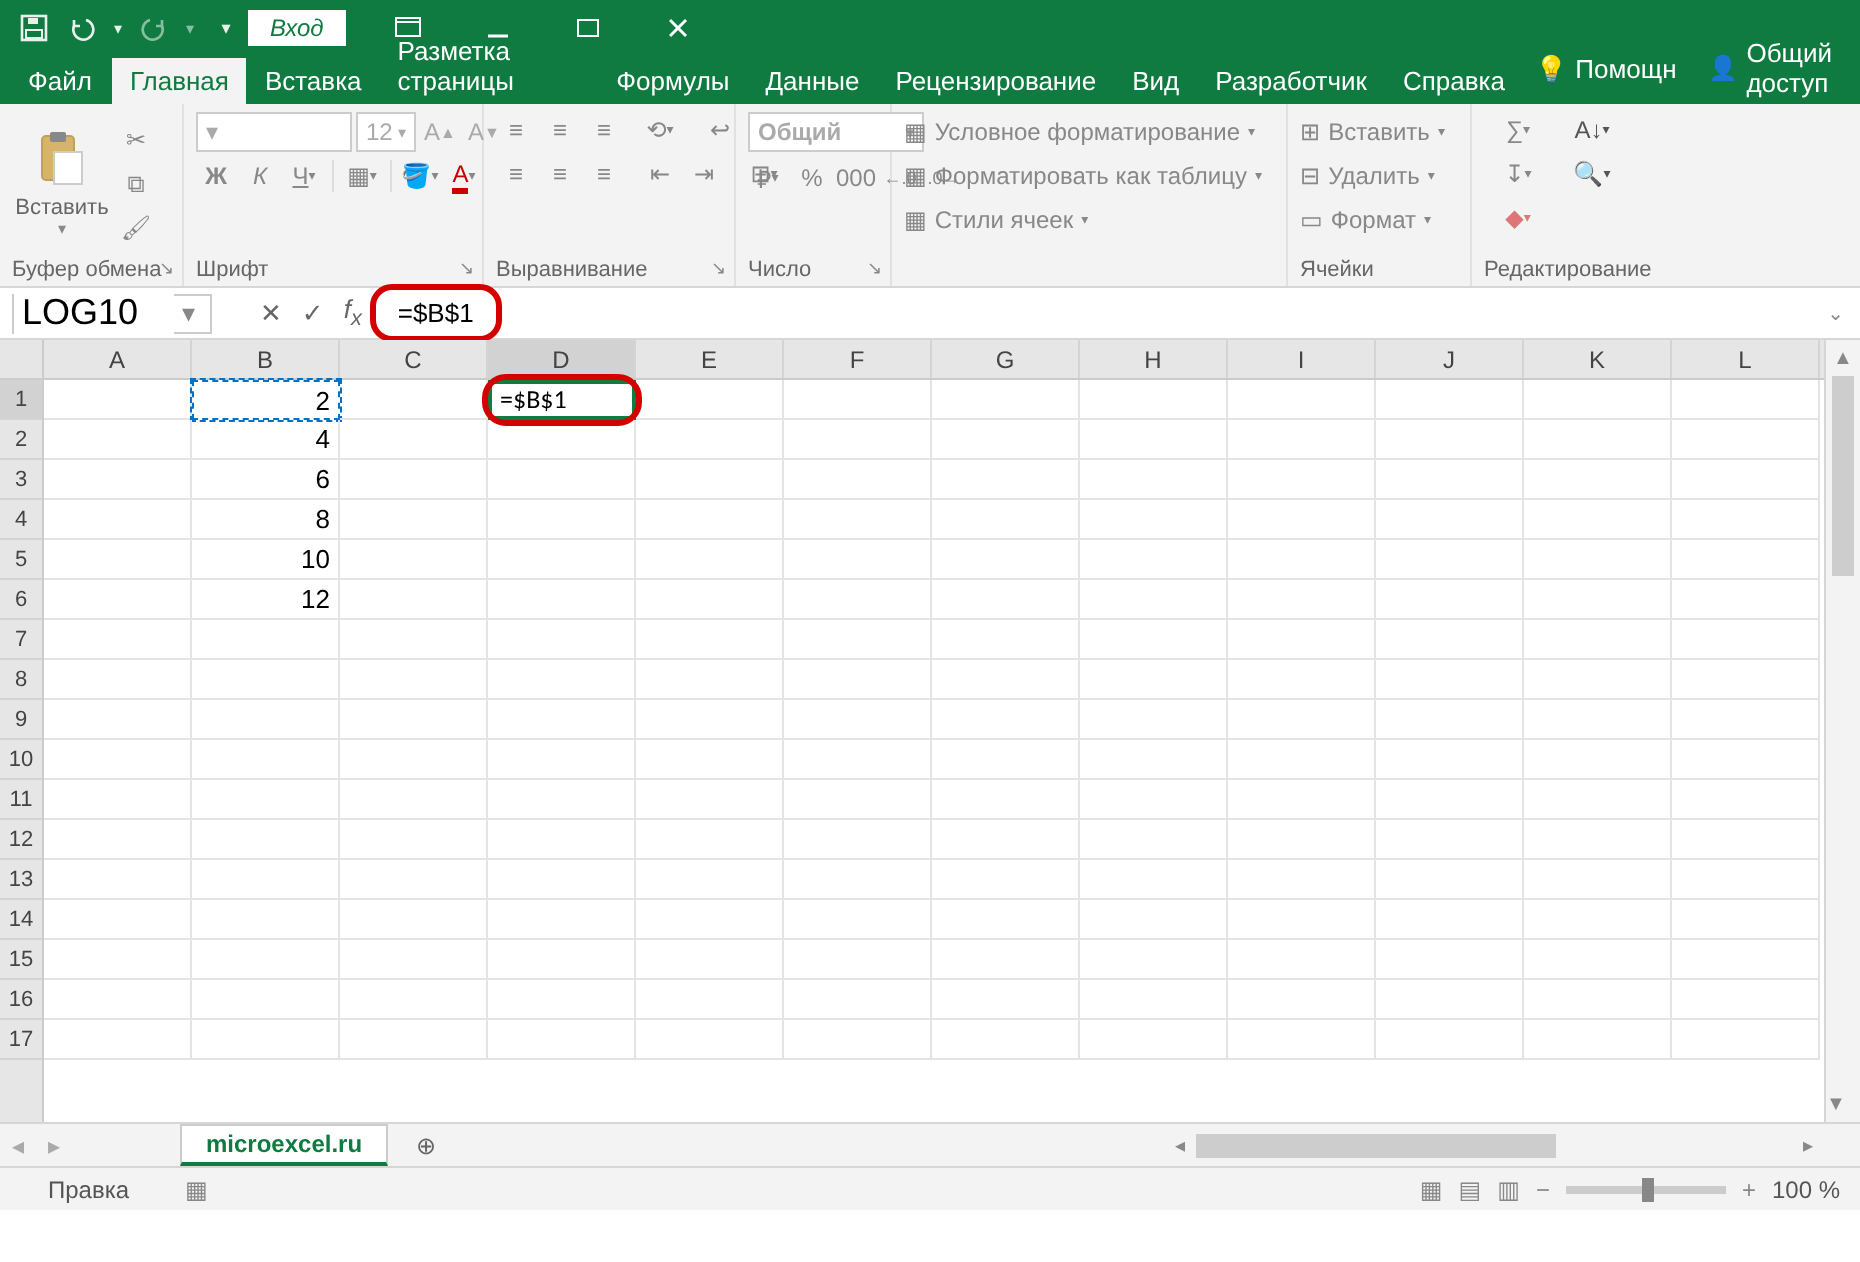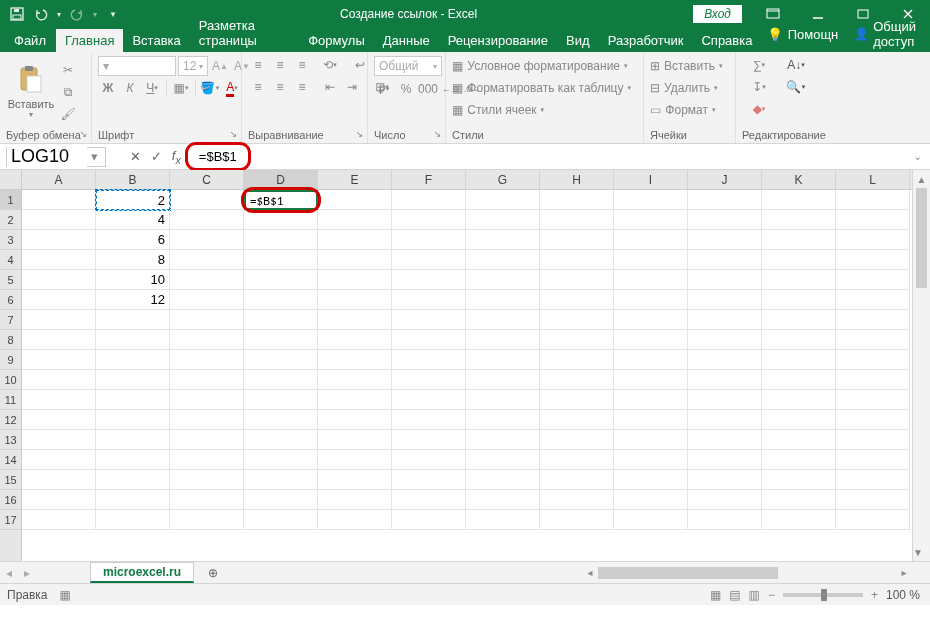--- a/index.html
+++ b/index.html
@@ -79,21 +79,21 @@
 .sheettabs .stab { padding: 2px 12px; border:1px solid #ccc; background:#fff; border-bottom:2px solid #0f7b41; color:#0f7b41; font-weight:bold; cursor:pointer; margin-left:4px;}
 .sheettabs .addbtn { width:22px; height:18px; display:flex; align-items:center; justify-content:center; margin-left:8px; color:#666; cursor:pointer; border:1px solid transparent; }
 .sheettabs .hspacer { flex:1; }
 .sheettabs .hscroll { width: 330px; height:16px; display:flex; align-items:center; background:#f3f3f3; }
 .sheettabs .hscroll .hbtn { width:16px; text-align:center; color:#888; font-size:10px; cursor:pointer;}
 .sheettabs .hscroll .htrack { flex:1; height:12px; background:#f3f3f3; position:relative; }
 .sheettabs .hscroll .hthumb { position:absolute; left:0; width:180px; top:0; bottom:0; background:#cdcdcd; cursor:pointer;}
 
 
 .status { height: 22px; background:#f3f3f3; border-top:1px solid #d6d6d6; display:flex; align-items:center; font-size:12px; color:#555; }
-.status .left { padding-left:7px; display:flex; gap:12px; align-items:flex-start;}
+.status .left { padding-left:24px; display:flex; gap:28px; align-items:flex-start;}
 .status .right { margin-left:auto; display:flex; align-items:center; gap:8px; padding-right:10px;}
 .zoom-slider { width: 80px; height:4px; background:#ccc; position:relative; }
 .zoom-slider .zh { position:absolute; left:38px; top:-4px; width:6px; height:12px; background:#888; cursor:pointer; }
 
 svg { display: block; }
 </style>
 </head>
 <body>
 
 <div class="titlebar">
@@ -114,21 +114,20 @@
     <div style="width:10px;font-size:8px;">▾</div>
     <div style="opacity:0.5;">
         <svg width="14" height="14" viewBox="0 0 14 14">
           <path d="M5 3 A5 5 0 1 0 11 6" fill="none" stroke="#fff" stroke-width="1.3"></path>
           <path d="M11 3 L11 6 L8 6" fill="none" stroke="#fff" stroke-width="1.3"></path>
         </svg>
       </div>
     <div style="width:10px;font-size:8px;opacity:0.5;">▾</div>
     <div style="font-size:9px;">▾</div>
   </div>
-  <div class="title">Создание ссылок  -  Excel</div>
   <div class="right">
     <div class="login">Вход</div>
     <div class="winbtn">
         <svg width="14" height="12">
           <rect x="1" y="1" width="12" height="9" fill="none" stroke="#fff"></rect>
           <line x1="1" y1="3" x2="13" y2="3" stroke="#fff"></line>
         </svg>
       </div>
     <div class="winbtn">
         <svg width="12" height="12">
@@ -247,21 +246,21 @@
         <div class="smallbtn">⇥</div>
         <div style="width:6px;"></div>
         <div class="smallbtn">⊞<span style="font-size:7px;">▾</span></div>
       </div>
     </div>
     <div class="label"><span>Выравнивание</span><span class="launcher">↘</span></div>
   </div>
 
   <div class="group" style="width:78px;">
     <div class="top grey" style="flex-direction:column;align-items:flex-start;gap:4px;">
-      <div class="fontbox" style="width:68px;justify-content:space-between;">
+      <div class="fontbox" style="width:88px;justify-content:space-between;font-weight:bold;">
           <span>Общий</span>
           <span style="font-size:8px;">▾</span>
         </div>
       <div class="fontrow">
         <div class="smallbtn">₽<span style="font-size:7px;">▾</span></div>
         <div class="smallbtn">%</div>
         <div class="smallbtn">000</div>
         <div class="smallbtn" style="font-size:9px;">←.0</div>
         <div class="smallbtn" style="font-size:9px;">.0→</div>
       </div>
@@ -280,21 +279,20 @@
           <span>▦</span>
           <span>Форматировать как таблицу</span>
           <span style="font-size:7px;">▾</span>
         </div>
       <div class="stylebtn">
           <span>▦</span>
           <span>Стили ячеек</span>
           <span style="font-size:7px;">▾</span>
         </div>
     </div>
-    <div class="label">Стили</div>
   </div>
 
   <div class="group" style="width:92px;">
     <div class="top" style="flex-direction:column;align-items:flex-start;gap:2px;">
       <div class="cellbtn">
           <span>⊞</span>
           <span>Вставить</span>
           <span style="font-size:7px;">▾</span>
         </div>
       <div class="cellbtn">

